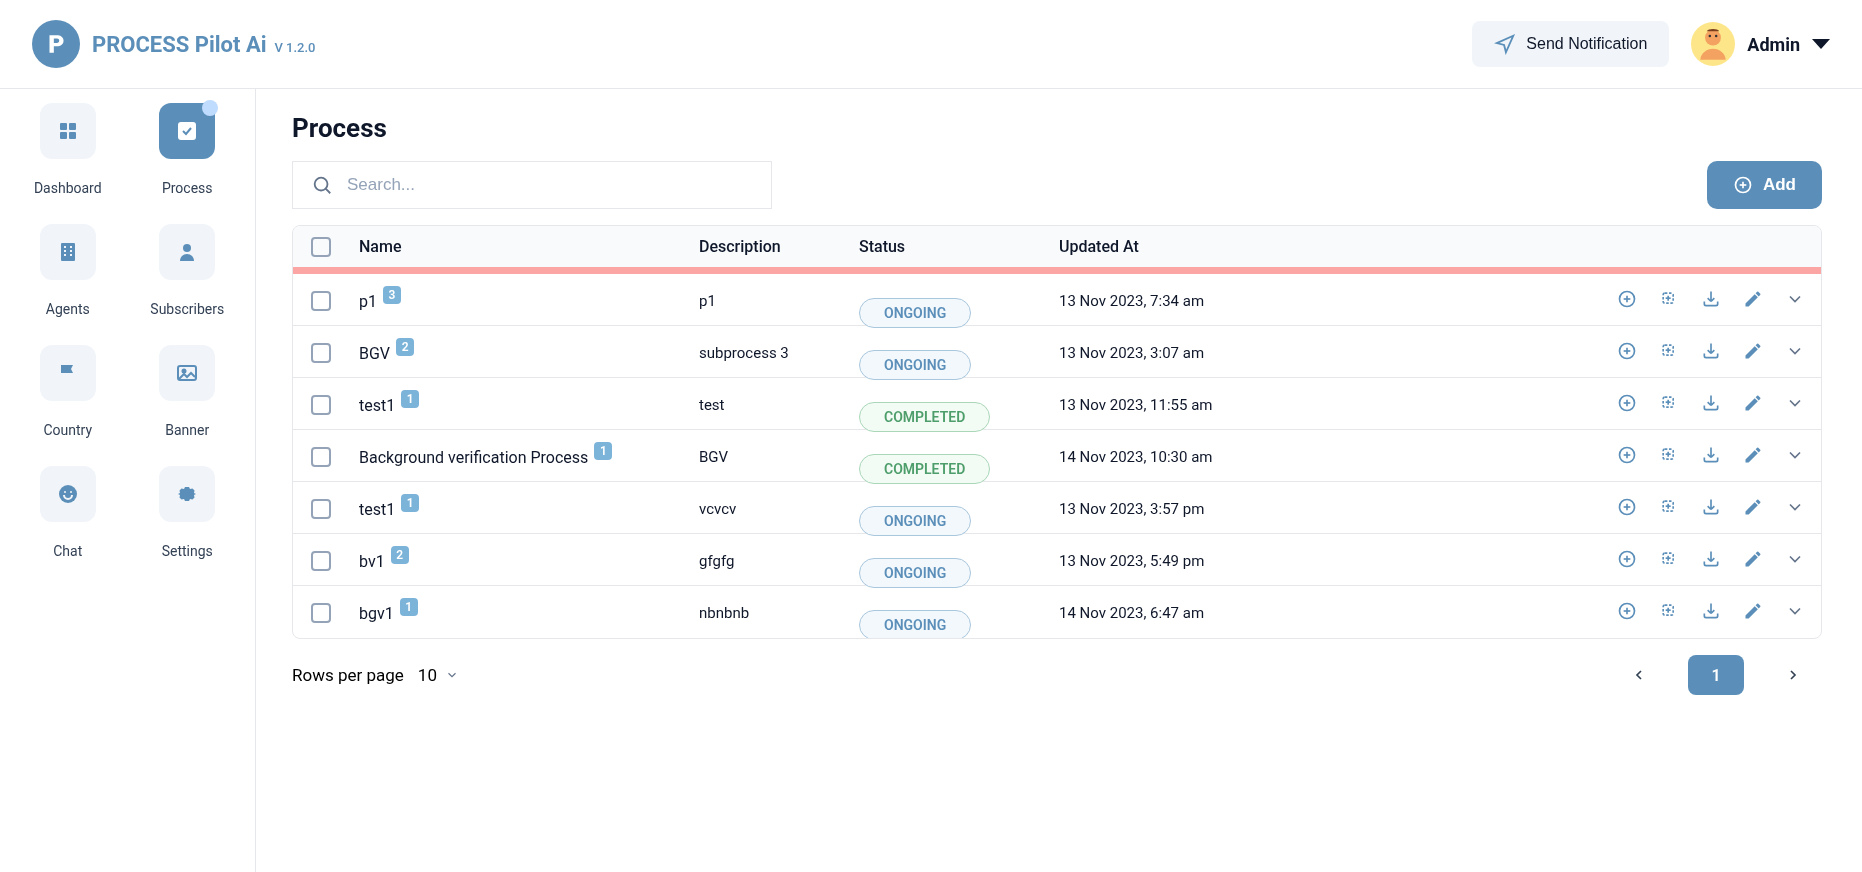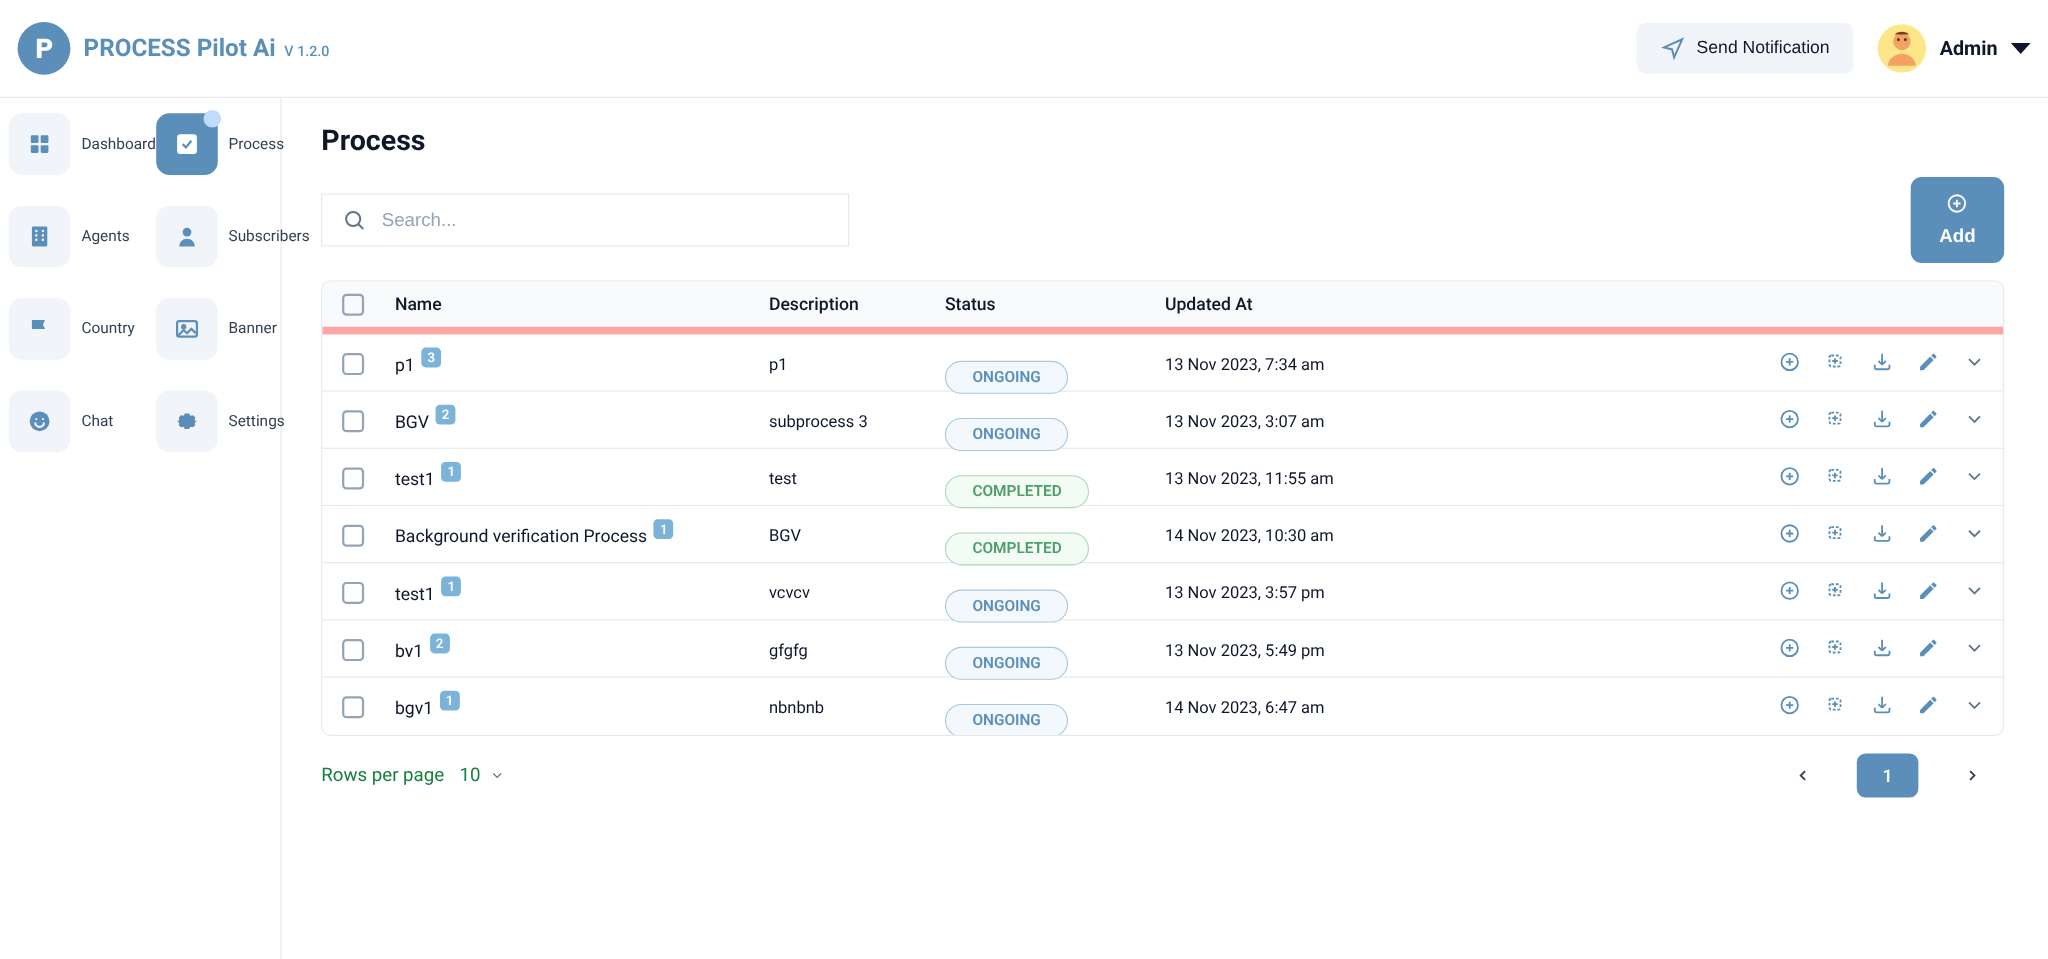--- a/index.html
+++ b/index.html
@@ -1,53 +1,53 @@
 <!DOCTYPE html>
 <html><head>
 <meta charset="utf-8">
 <style>
 * { box-sizing: border-box; margin: 0; padding: 0; }
 body { font-family: -apple-system, BlinkMacSystemFont, "Segoe UI", Roboto, sans-serif; background: #fff; color: #1e293b; }
 
 .app { display: flex; flex-direction: column; height: 872px; width: 1862px; }
 
 
-.header { display: flex; align-items: center; justify-content: space-between; padding: 20px 16px; border-bottom: 1px solid #e5e7eb; }
+.header { display: flex; align-items: center; justify-content: space-between; padding: 20px 32px; border-bottom: 1px solid #e5e7eb; }
 .brand { display: flex; align-items: center; gap: 12px; }
 .logo { width: 48px; height: 48px; border-radius: 50%; background: #5b8fb9; display: flex; align-items: center; justify-content: center; color: #fff; font-weight: 700; font-size: 22px; }
 .brand-title { font-size: 22px; font-weight: 700; color: #5b8fb9; }
 .brand-version { font-size: 13px; color: #5b8fb9; font-weight: 500; margin-left: 4px; }
 .header-right { display: flex; align-items: center; gap: 22px; }
 .notify-btn { display: flex; align-items: center; gap: 10px; background: #f1f5f9; border: none; border-radius: 8px; padding: 12px 22px; font-size: 16px; font-weight: 400; color: #0f172a; cursor: pointer; }
 .notify-btn svg { width: 22px; height: 22px; stroke: #5b8fb9; }
 .avatar { width: 44px; height: 44px; border-radius: 50%; background: #fde68a; display: flex; align-items: center; justify-content: center; overflow: hidden; }
 .user-block { display: flex; align-items: center; gap: 12px; cursor: pointer; }
 .user-name { font-size: 18px; font-weight: 700; color: #0f172a; }
 .caret-down-icon { width: 0; height: 0; border-left: 9px solid transparent; border-right: 9px solid transparent; border-top: 10px solid #0f172a; }
 
 
 .body { display: flex; flex: 1; }
 .sidebar { width: 256px; border-right: 1px solid #e5e7eb; padding: 14px 0; }
 .sidebar-grid { display: grid; grid-template-columns: 1fr 1fr; row-gap: 28px; padding: 0 8px; }
-.side-item { display: flex; flex-direction: row; align-items: center; gap: 10px; cursor: pointer; }
+.side-item { display: flex; flex-direction: column; align-items: center; gap: 21px; cursor: pointer; }
 .side-icon { width: 56px; height: 56px; border-radius: 12px; background: #f1f5f9; display: flex; align-items: center; justify-content: center; position: relative; }
 .side-icon.active { background: #5b8fb9; }
 .side-icon.active::after { content:""; position:absolute; top:-3px; right:-3px; width:16px; height:16px; border-radius:50%; background:#bfdbfe; }
 .side-label { font-size: 14px; color: #334155; }
 .side-icon svg { width: 24px; height: 24px; color: #5b8fb9; }
 .side-icon.active svg { color: #fff; }
 
 .main { flex: 1; padding: 24px 40px 0 36px; }
 .page-title { font-size: 26px; font-weight: 700; color: #0f172a; margin-bottom: 18px; }
 .toolbar { display: flex; justify-content: space-between; align-items: center; margin-bottom: 16px; }
 .search-wrap { display: flex; align-items: center; gap: 14px; border: 1px solid #e5e7eb; border-radius: 0; padding: 12px 18px; width: 480px; }
 .search-wrap svg { width: 22px; height: 22px; color: #64748b; }
 .search-input { border: none; outline: none; font-size: 17px; color: #334155; flex: 1; }
 .search-input::placeholder { color: #94a3b8; }
-.add-btn { display: flex; align-items: center; gap: 10px; background: #5b8fb9; color: #fff; border: none; border-radius: 10px; padding: 14px 26px; font-size: 17px; font-weight: 600; cursor: pointer; flex-direction: column; }
+.add-btn { display: flex; align-items: center; gap: 10px; background: #5b8fb9; color: #fff; border: none; border-radius: 10px; padding: 14px 26px; font-size: 17px; font-weight: 600; cursor: pointer; }
 .add-btn svg { width: 20px; height: 20px; }
 
 
 .table { border: 1px solid #e5e7eb; border-radius: 8px; overflow: hidden; }
 .thead, .trow { display: grid; grid-template-columns: 60px 340px 160px 200px 1fr 230px; align-items: center; padding: 0 6px; }
 .thead { background: #f8fafc; height: 48px; border-bottom: 7px solid #fca5a5; }
 .th { font-size: 16px; color: #0f172a; font-weight: 500; }
 .trow { height: 52px; border-bottom: 1px solid #e5e7eb; }
 .trow:last-child { border-bottom: none; }
 .checkbox { width: 20px; height: 20px; border: 2px solid #94a3b8; border-radius: 4px; margin-left: 12px; }
@@ -56,21 +56,21 @@
 .desc-cell, .date-cell { font-size: 15px; color: #0f172a; }
 .status-pill { display: inline-flex; align-items: center; justify-content: center; padding: 6px 24px; border-radius: 999px; font-size: 14px; font-weight: 600; border: 1.5px solid; margin-top: 24px; }
 .status-ongoing { color: #5b8fb9; border-color: #a9c7dd; background: #f2f8fc; }
 .status-completed { color: #4d9e6a; border-color: #a9d7b8; background: #f3fbf5; }
 .actions { display: flex; align-items: center; gap: 22px; justify-content: flex-end; padding-right: 10px; }
 .action-icon { width: 20px; height: 20px; color: #5b8fb9; cursor: pointer; }
 .action-icon.expand { color: #64748b; }
 
 
 .footer { display: flex; justify-content: space-between; align-items: center; margin-top: 16px; padding-right: 10px; }
-.rows-per { display: flex; align-items: center; gap: 14px; font-size: 17px; color: #15803d; }
+.rows-per { display: flex; align-items: center; gap: 14px; font-size: 17px; color: #000000; }
 .rows-sel { display: flex; align-items: center; gap: 8px; cursor: pointer; }
 .pagination { display: flex; align-items: center; gap: 30px; }
 .pg-btn { width: 38px; height: 38px; display: flex; align-items: center; justify-content: center; cursor: pointer; color: #334155; }
 .pg-num { width: 56px; height: 40px; background: #5b8fb9; color: #fff; border-radius: 8px; display: flex; align-items: center; justify-content: center; font-weight: 600; font-size: 16px; }
 .chev svg { width: 16px; height: 16px; }
 </style>
 </head>
 <body>
 
 <div class="app">

